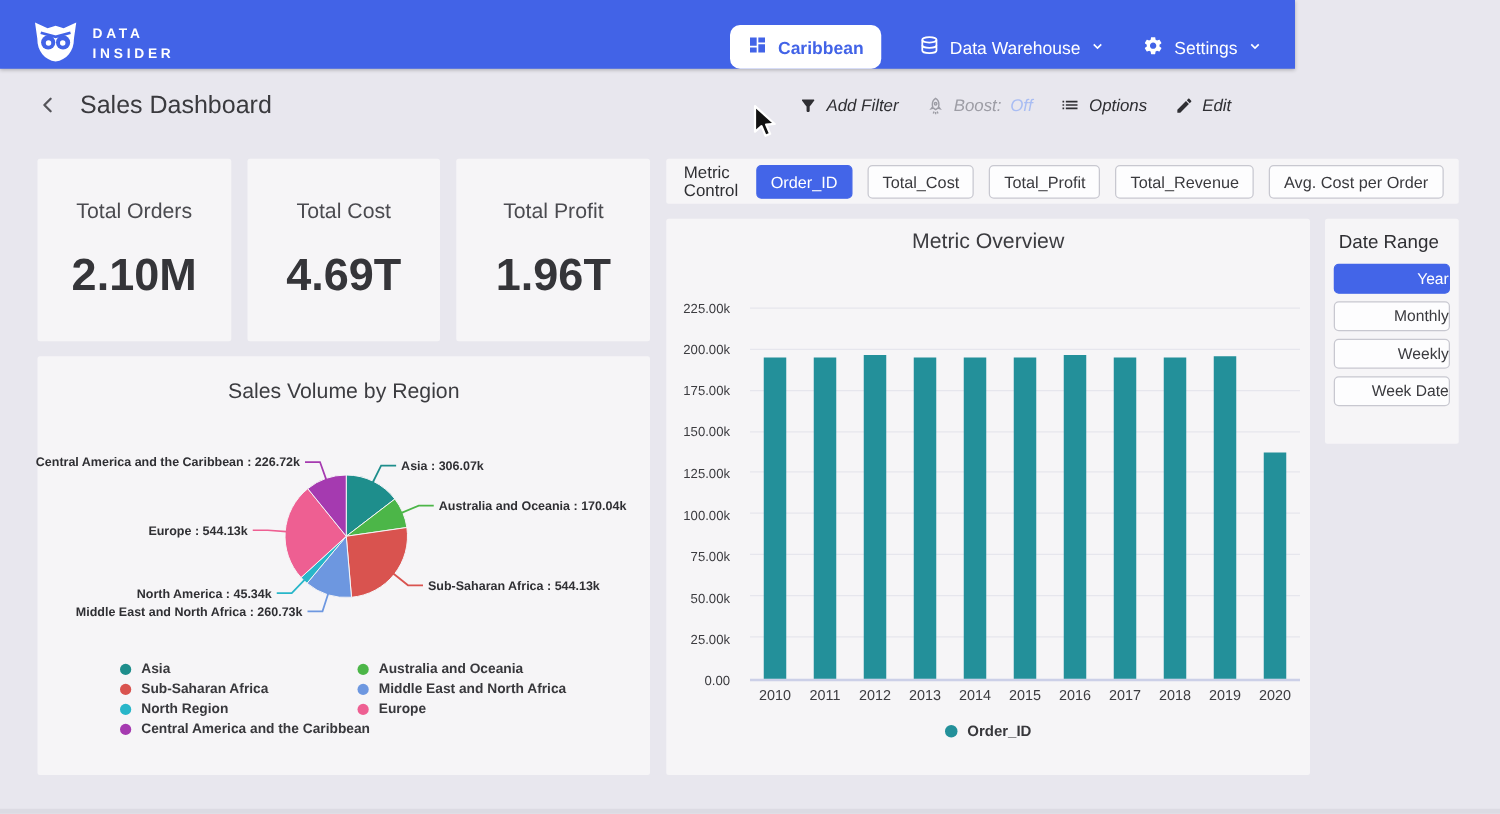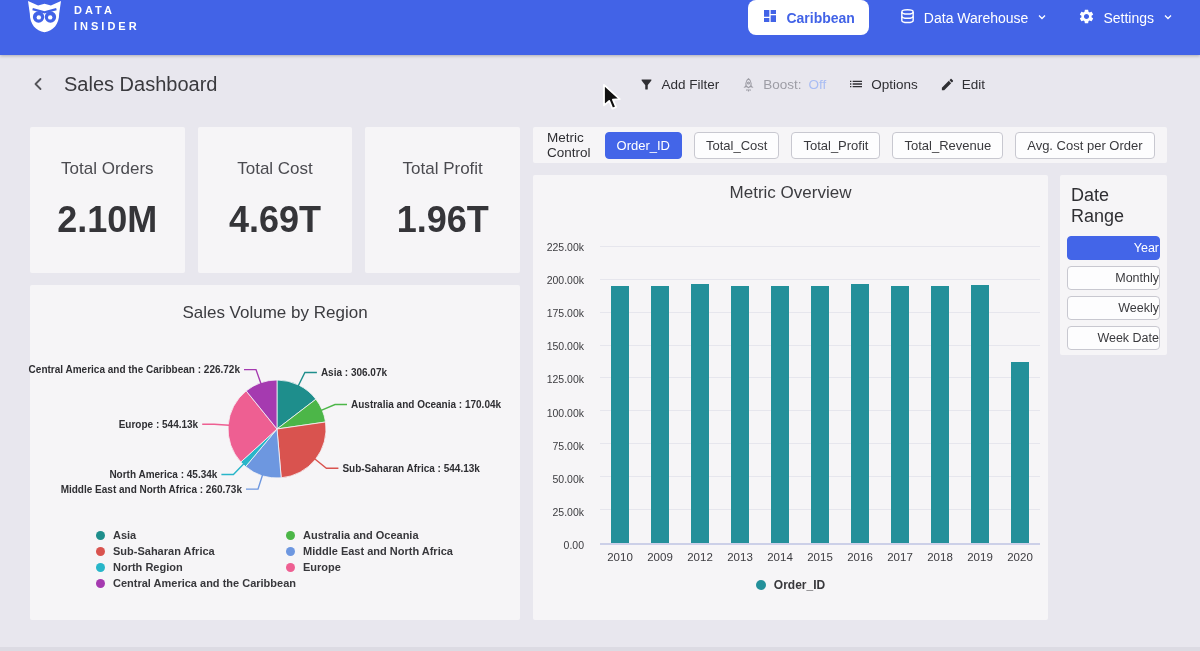--- a/index.html
+++ b/index.html
@@ -6,39 +6,39 @@
   html,body { width:1200px; height:651px; }
   body {
     font-family:"Liberation Sans", sans-serif;
     background:#e8e7ee;
     position:relative;
     overflow:hidden;
     color:#333;
   }
   
   .topnav {
-    position:absolute; top:0; left:0; width:1200px; height:55px;
-    background:#4263e7; display:flex; align-items:flex-start; justify-content:space-between;
+    position:absolute; top:0; left:0; width:1036px; height:55px;
+    background:#4263e7; display:flex; align-items:flex-end; justify-content:space-between;
     padding:0 26px; box-shadow:0 1px 3px rgba(0,0,0,.25); z-index:5;
   }
   .brand { display:flex; align-items:center; gap:11px; }
   .brand-text { color:#fff; font-size:11px; font-weight:bold; letter-spacing:3px; line-height:1.45; }
   .nav-right { display:flex; align-items:center; gap:30px; }
   .nav-pill {
     background:#fff; color:#4263e7; border:none; border-radius:8px;
     padding:8px 14px; font-size:14px; font-weight:bold; display:flex; align-items:center; gap:8px;
     font-family:"Liberation Sans", sans-serif; cursor:pointer;
   }
   .nav-link { display:flex; align-items:center; gap:8px; color:#fff; font-size:14px; font-weight:500; cursor:pointer; }
   
   .page-header { position:absolute; top:55px; left:0; width:1015px; height:58px; display:flex; align-items:center; }
   .back-btn { margin-left:26px; width:24px; height:24px; display:flex; align-items:center; justify-content:center; cursor:pointer; }
   .page-title { margin-left:14px; font-size:20px; font-weight:500; color:#3a3a3e; }
   .header-actions { position:absolute; right:30px; top:0; height:58px; display:flex; align-items:center; gap:22px; }
-  .h-action { display:flex; align-items:center; gap:7px; font-size:13.5px; font-weight:500; color:#2f2f33; cursor:pointer; }
+  .h-action { display:flex; align-items:center; gap:7px; font-size:13.5px; font-weight:500; color:#2f2f33; cursor:pointer;font-style:italic; }
   .h-action.muted { color:#9d9da5; cursor:default; }
   .boost-state { color:#a9bdf3; }
   
   .card { position:absolute; background:#f6f5f7; border-radius:2px; }
   
   .kpi-row { position:absolute; left:30px; top:127px; width:490px; height:146px; display:flex; gap:13px; }
   .kpi-card { flex:1; background:#f6f5f7; border-radius:2px; display:flex; flex-direction:column; align-items:center; justify-content:center; gap:20px; }
   .kpi-label { font-size:17px; font-weight:500; color:#4b4b50; }
   .kpi-value { font-size:36px; font-weight:bold; color:#353539; }
   
@@ -66,21 +66,21 @@
   .bar-cell { flex:1; display:flex; align-items:flex-end; justify-content:center; height:100%; }
   .bar { width:18px; }
   .y-axis { position:absolute; left:0; top:60px; width:59px; height:310px; }
   .y-tick { position:absolute; right:8px; font-size:10.5px; color:#3c3c40; transform:translateY(50%); }
   .x-axis { position:absolute; left:67px; top:376px; width:440px; display:flex; }
   .x-tick { flex:1; text-align:center; font-size:11.5px; color:#3c3c40; }
   .bar-legend { position:absolute; left:0; top:403px; width:100%; display:flex; align-items:center; justify-content:center; gap:8px; }
   .bar-legend .legend-text { font-size:12px; }
   
   #date-card { left:1060px; top:175px; width:107px; height:180px; padding:10px 7px; }
-  .date-label { font-size:18px; font-weight:500; color:#2f2f33; margin:0 0 9px 4px; }
+  .date-label { font-size:15px; font-weight:500; color:#2f2f33; margin:0 0 9px 4px; }
   .date-btn {
     display:block; width:93px; height:24px; margin:0 auto 6px auto;
     font-family:"Liberation Sans", sans-serif; font-size:12.5px; color:#3a3a3e;
     background:#fdfdfe; border:1px solid #c8c8d0; border-radius:4px; cursor:pointer;text-align:right;
   }
   .date-btn.active { background:#4365e8; border-color:#4365e8; color:#fff; }
   
   .bottom-strip { position:absolute; left:0; bottom:0; width:1200px; height:4px; background:#dcdbe3; }
   #cursor { position:absolute; left:598px; top:83px; z-index:20; pointer-events:none; }
 </style>
@@ -321,21 +321,21 @@
         <div class="bar-cell">
           <div class="bar" style="height: 83.8462%; background: rgb(35, 144, 154);"></div>
         </div>
         <div class="bar-cell">
           <div class="bar" style="height: 58.6325%; background: rgb(35, 144, 154);"></div>
         </div>
       </div>
   </div>
   <div class="x-axis">
       <div class="x-tick">2010</div>
-      <div class="x-tick">2009</div>
+      <div class="x-tick">2011</div>
       <div class="x-tick">2012</div>
       <div class="x-tick">2013</div>
       <div class="x-tick">2014</div>
       <div class="x-tick">2015</div>
       <div class="x-tick">2016</div>
       <div class="x-tick">2017</div>
       <div class="x-tick">2018</div>
       <div class="x-tick">2019</div>
       <div class="x-tick">2020</div>
     </div>

